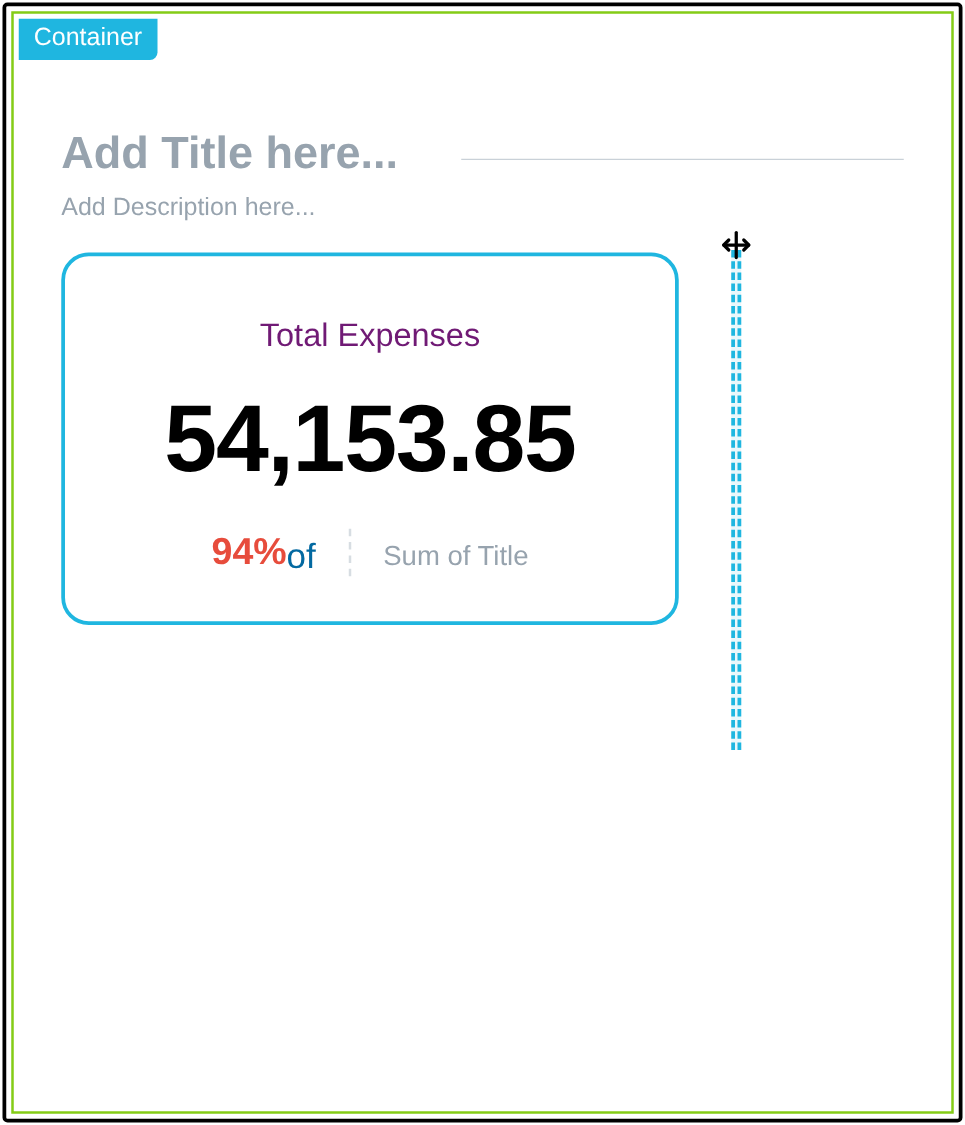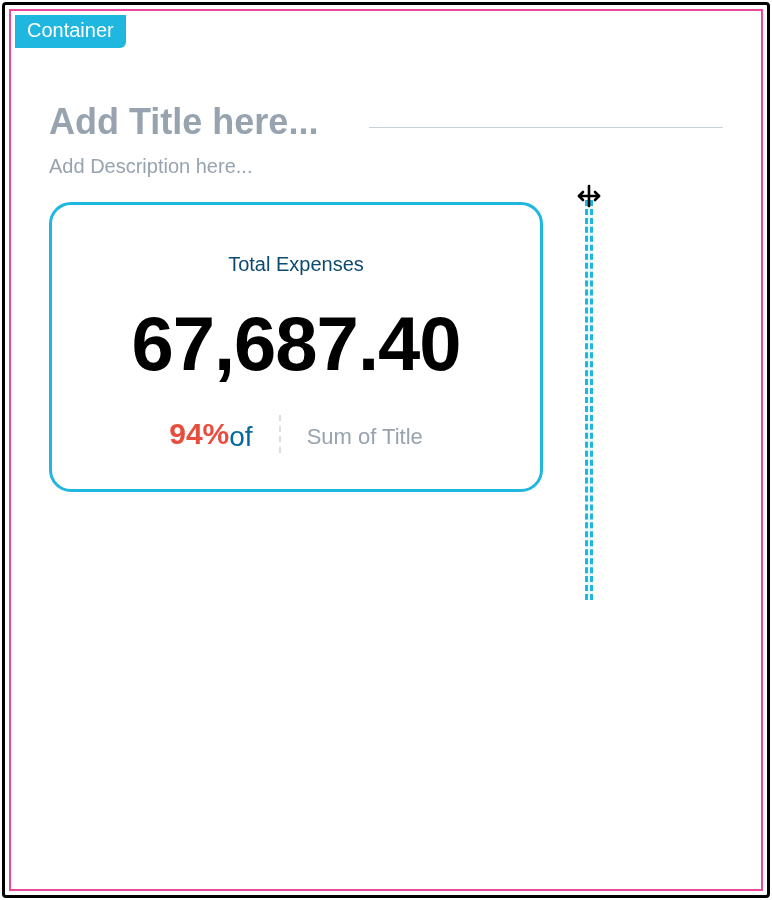--- a/index.html
+++ b/index.html
@@ -13,21 +13,21 @@
     .outer-frame {
       position: absolute;
       top: 2px; left: 2px; right: 2px; bottom: 2px;
       border: 3px solid #000;
       border-radius: 4px;
       background: #fff;
     }
     .container-border {
       position: absolute;
       top: 4px; left: 4px; right: 4px; bottom: 4px;
-      border: 2px solid #ec4899;
+      border: 2px solid #84cc16;
     }
     .container-tag {
       position: absolute;
       top: 4px; left: 4px;
       background: #1fb6e0;
       color: #fff;
       font-size: 20px;
       padding: 4px 12px 6px 12px;
       border-radius: 0 0 6px 0;
       font-weight: 400;
@@ -75,23 +75,23 @@
     }
     .card {
       width: 494px;
       border: 3px solid #1fb6e0;
       border-radius: 22px;
       background: #fff;
       padding: 48px 30px 36px 30px;
       text-align: center;
     }
     .card-title {
-      font-size: 20px;
+      font-size: 26px;
       font-weight: 400;
-      color: #0c4a6e;
+      color: #701a75;
     }
     .card-value {
       font-size: 76px;
       font-weight: 700;
       color: #000;
       margin-top: 24px;
       letter-spacing: -1px;
     }
     .card-footer {
       margin-top: 28px;
@@ -169,21 +169,21 @@
         <input class="title-input" type="text" placeholder="Add Title here..." style="">
         <div class="title-underline"></div>
       </div>
 
       <input class="desc-input" type="text" placeholder="Add Description here..." style="">
 
       <div class="card-area">
 
         <div class="card">
           <div class="card-title">Total Expenses</div>
-          <div class="card-value">67,687.40</div>
+          <div class="card-value">54,153.85</div>
           <div class="card-footer">
             <div class="footer-col">
               <div class="percent-value">94%</div>
               <div class="percent-of">of</div>
             </div>
             <div class="footer-divider"></div>
             <div class="footer-col">
               <div class="budget-label">Sum of Title</div>
             </div>
           </div>

